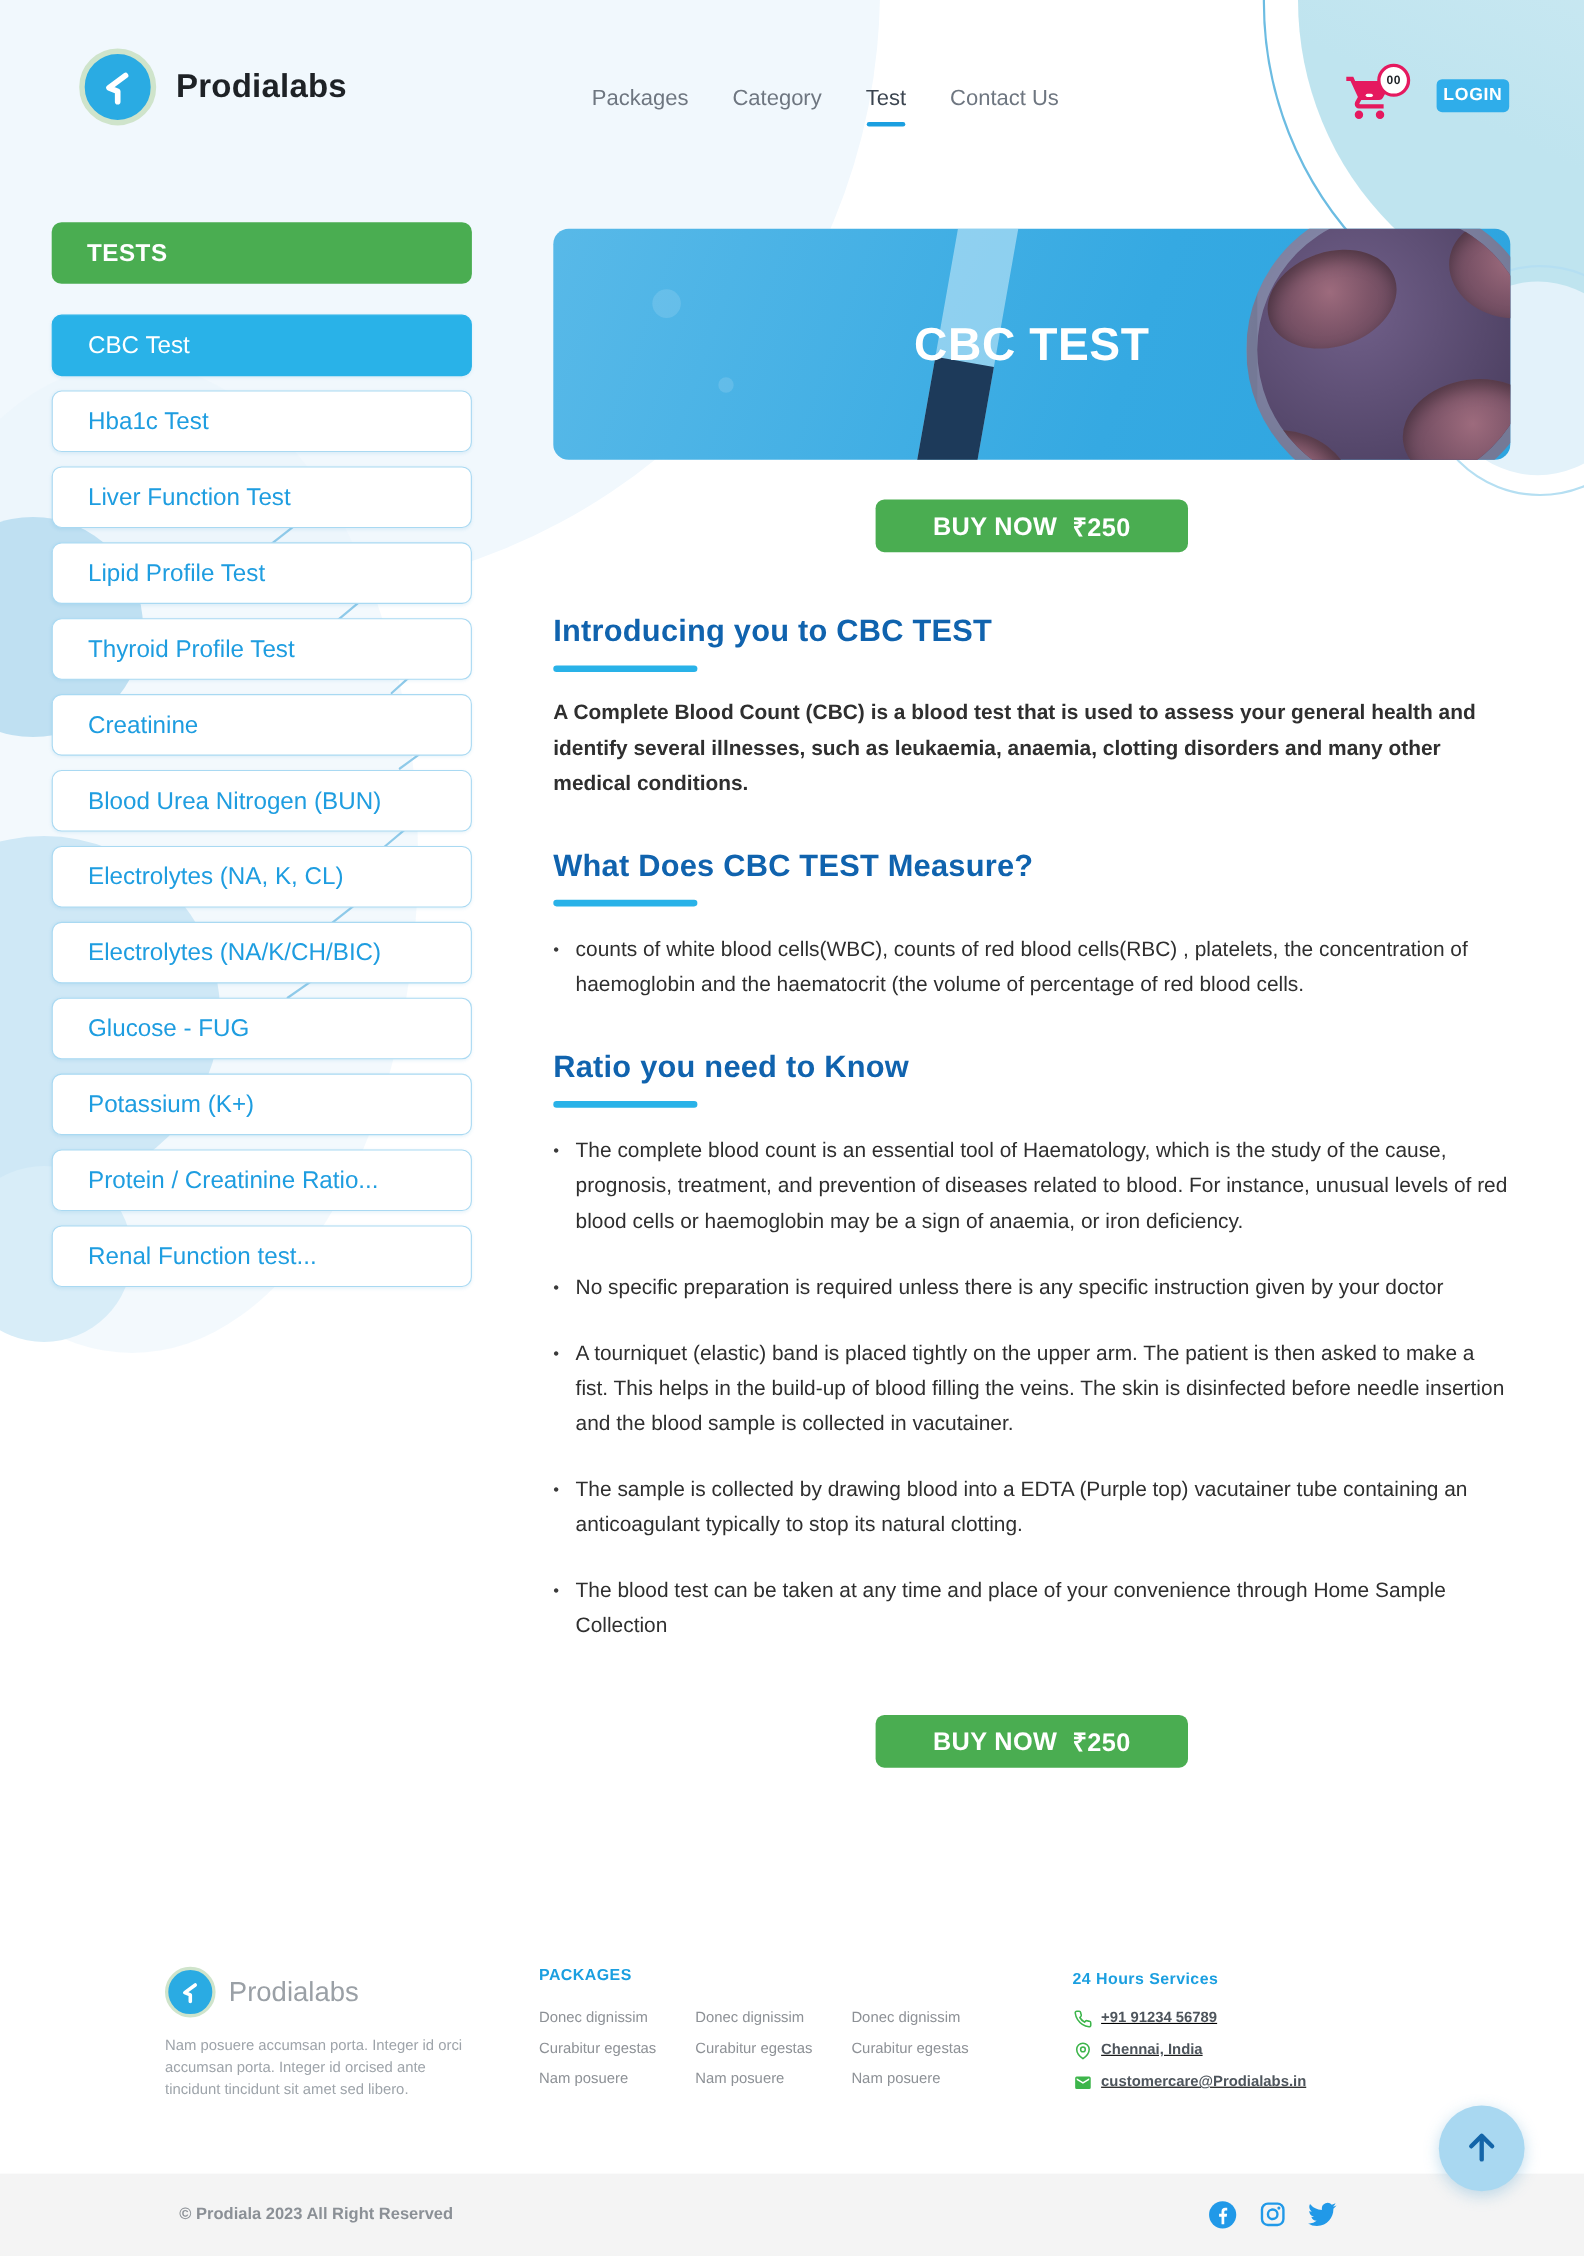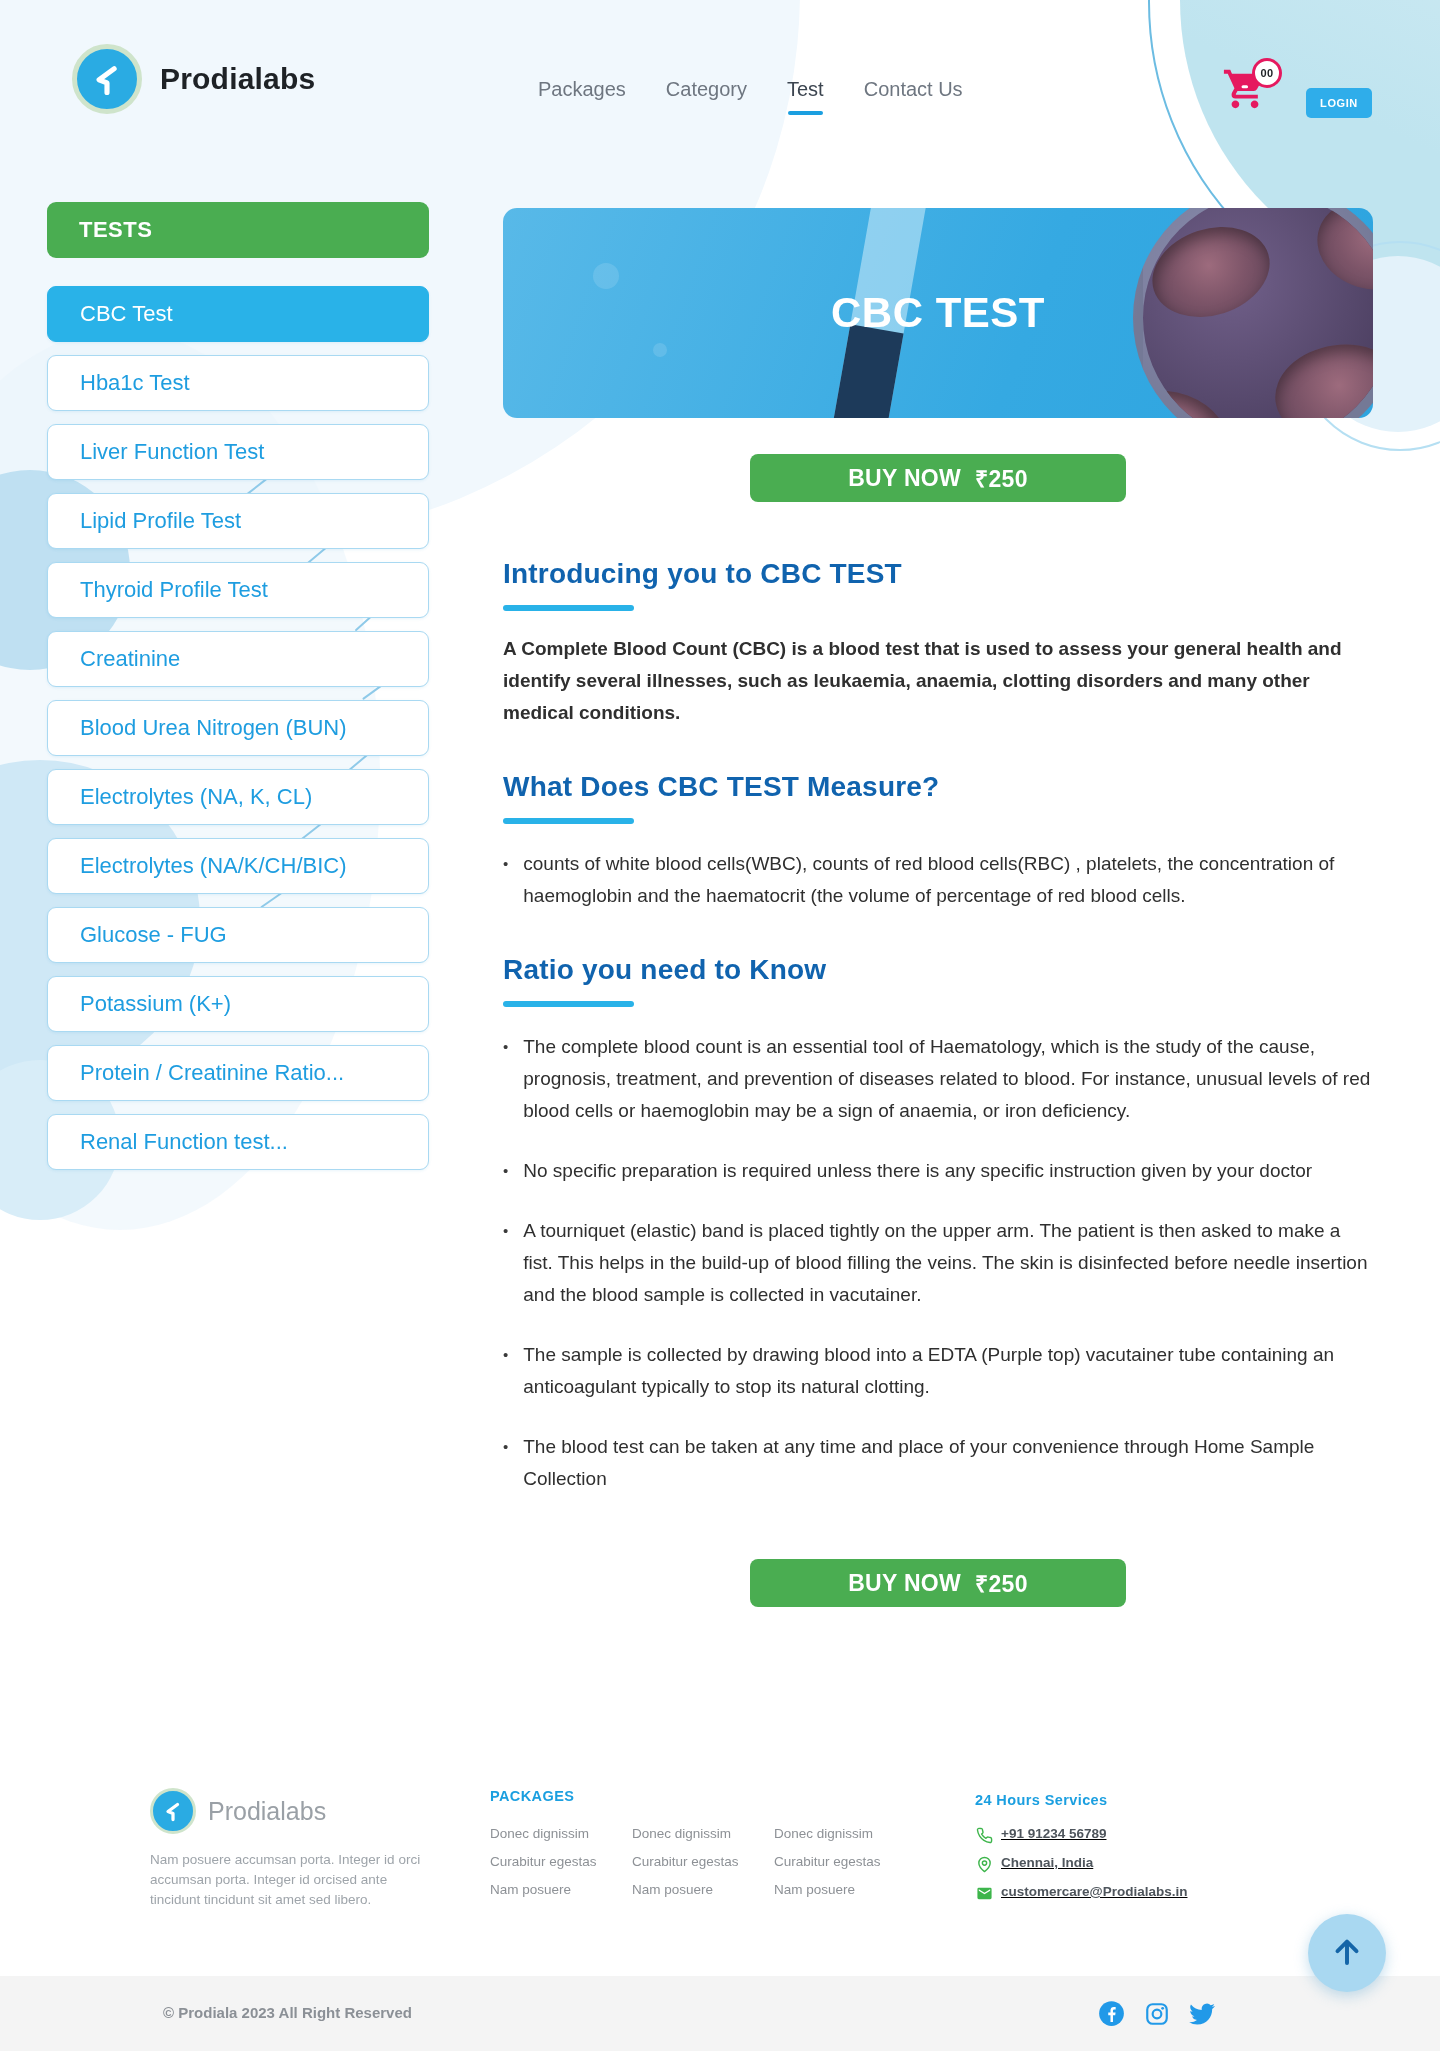--- a/index.html
+++ b/index.html
@@ -35,22 +35,22 @@
   .brand-name{font-size:30px;font-weight:600;color:#1e2226;letter-spacing:.2px;}
   .main-nav{position:absolute;left:538px;top:78px;display:flex;gap:40px;list-style:none;margin:0;padding:0;}
   .nav-item{position:relative;font-size:20px;color:#6e7680;cursor:pointer;}
   .nav-item.active{color:#3c4550;font-weight:500;}
   .nav-item.active::after{content:"";position:absolute;left:1px;right:1px;bottom:-14px;height:4px;
         background:#1b9fe0;border-radius:2px;}
   .cart-wrap{position:absolute;left:1222px;top:66px;width:64px;height:52px;cursor:pointer;}
   .cart-badge{position:absolute;left:30px;top:-8px;width:30px;height:30px;border-radius:50%;background:#fff;
         border:3px solid #e5195f;box-sizing:border-box;display:flex;align-items:center;justify-content:center;
         font-size:11px;font-weight:700;color:#1e2226;letter-spacing:.5px;}
-  .login-btn{position:absolute;left:1306px;top:88px;width:66px;height:30px;border:none;border-radius:5px;
-        background:#2fadea;color:#fff;font-size:11px;font-weight:700;letter-spacing:.6px;cursor:pointer;
+  .login-btn{position:absolute;left:1306px;top:72px;width:66px;height:30px;border:none;border-radius:5px;
+        background:#2fadea;color:#fff;font-size:16px;font-weight:700;letter-spacing:.6px;cursor:pointer;
         font-family:"Liberation Sans",sans-serif;}
 
   
   .sidebar{position:absolute;left:47px;top:202px;width:382px;z-index:2;}
   .sidebar-title{height:56px;background:#4aad51;border-radius:9px;color:#fff;font-size:22px;font-weight:700;
         letter-spacing:.5px;display:flex;align-items:center;padding-left:32px;box-sizing:border-box;}
   .side-list{list-style:none;margin:28px 0 0 0;padding:0;display:flex;flex-direction:column;gap:13px;}
   .side-item{height:56px;background:#fff;border:1px solid #a9d9f2;border-radius:9px;display:flex;align-items:center;
         padding-left:32px;box-sizing:border-box;font-size:22px;font-weight:500;color:#1e9de0;cursor:pointer;
         box-shadow:0 1px 3px rgba(41,150,210,.10);}
@@ -73,21 +73,21 @@
         background:radial-gradient(circle at 50% 42%,#9d6b7d 0%,#7c5468 48%,#5d4257 100%);
         box-shadow:inset 0 7px 15px rgba(0,0,0,.35);}
   .cell1{left:8px;top:36px;width:120px;height:86px;transform:rotate(-18deg);}
   .cell2{right:-34px;top:6px;width:110px;height:90px;transform:rotate(12deg);}
   .cell3{right:-12px;bottom:2px;width:130px;height:96px;transform:rotate(-8deg);}
   .cell4{left:-24px;bottom:-30px;width:110px;height:80px;transform:rotate(20deg);}
   .hero-title{position:absolute;left:0;right:0;top:50%;transform:translateY(-50%);text-align:center;
         color:#fff;font-size:42px;font-weight:800;letter-spacing:.5px;z-index:2;}
 
   .buy-row{margin-top:36px;display:flex;justify-content:center;}
-  .buy-btn{width:376px;height:48px;border:none;border-radius:8px;background:#4aad51;color:#fff;cursor:pointer;
+  .buy-btn{width:284px;height:48px;border:none;border-radius:8px;background:#4aad51;color:#fff;cursor:pointer;
         font-family:"Liberation Sans",sans-serif;font-size:23px;font-weight:700;letter-spacing:.3px;
         display:flex;align-items:center;justify-content:center;gap:14px;}
 
   .sections{margin-top:0;}
   .content-section{margin-top:56px;}
   .content-section + .content-section{margin-top:42px;}
   .sec-heading{margin:0;font-size:28px;font-weight:700;color:#1063ae;letter-spacing:.2px;}
   .sec-underline{width:131px;height:6px;border-radius:3px;background:#29b2e8;margin-top:15px;}
   .sec-paras{margin-top:0;font-weight:bold;}
   .sec-para{margin:22px 0 0 0;font-size:19px;line-height:32px;color:#2f2f2f;}

